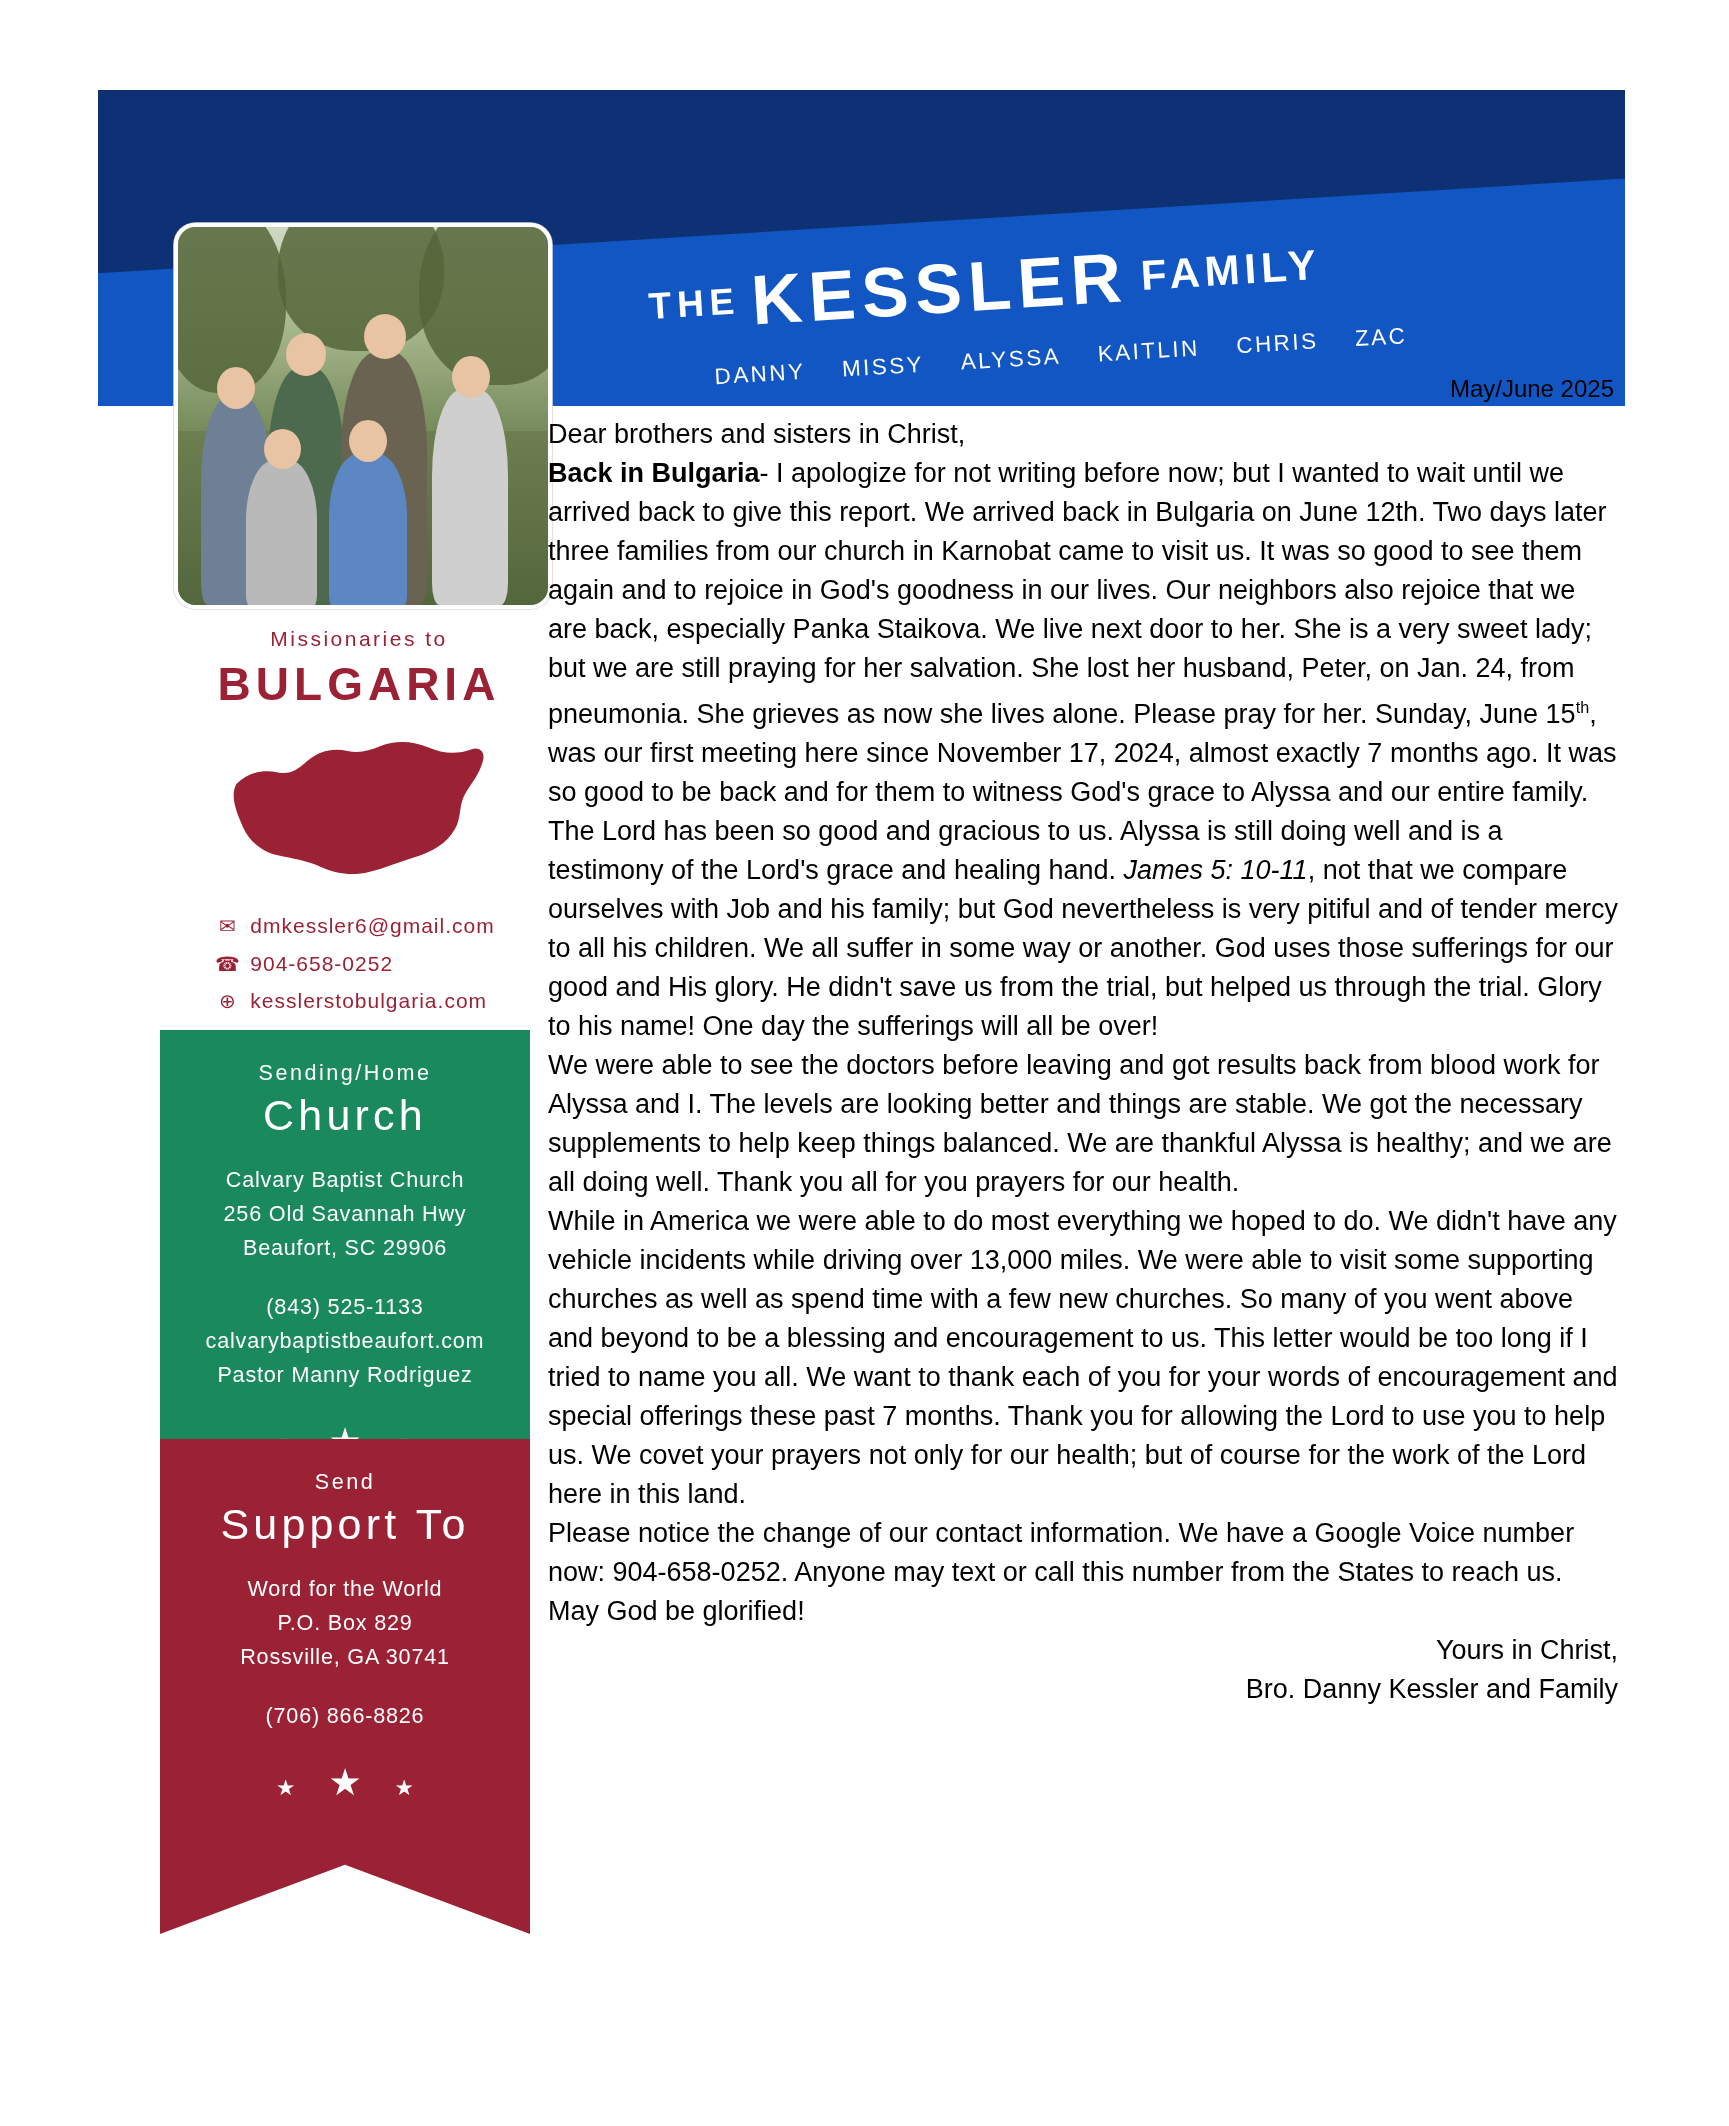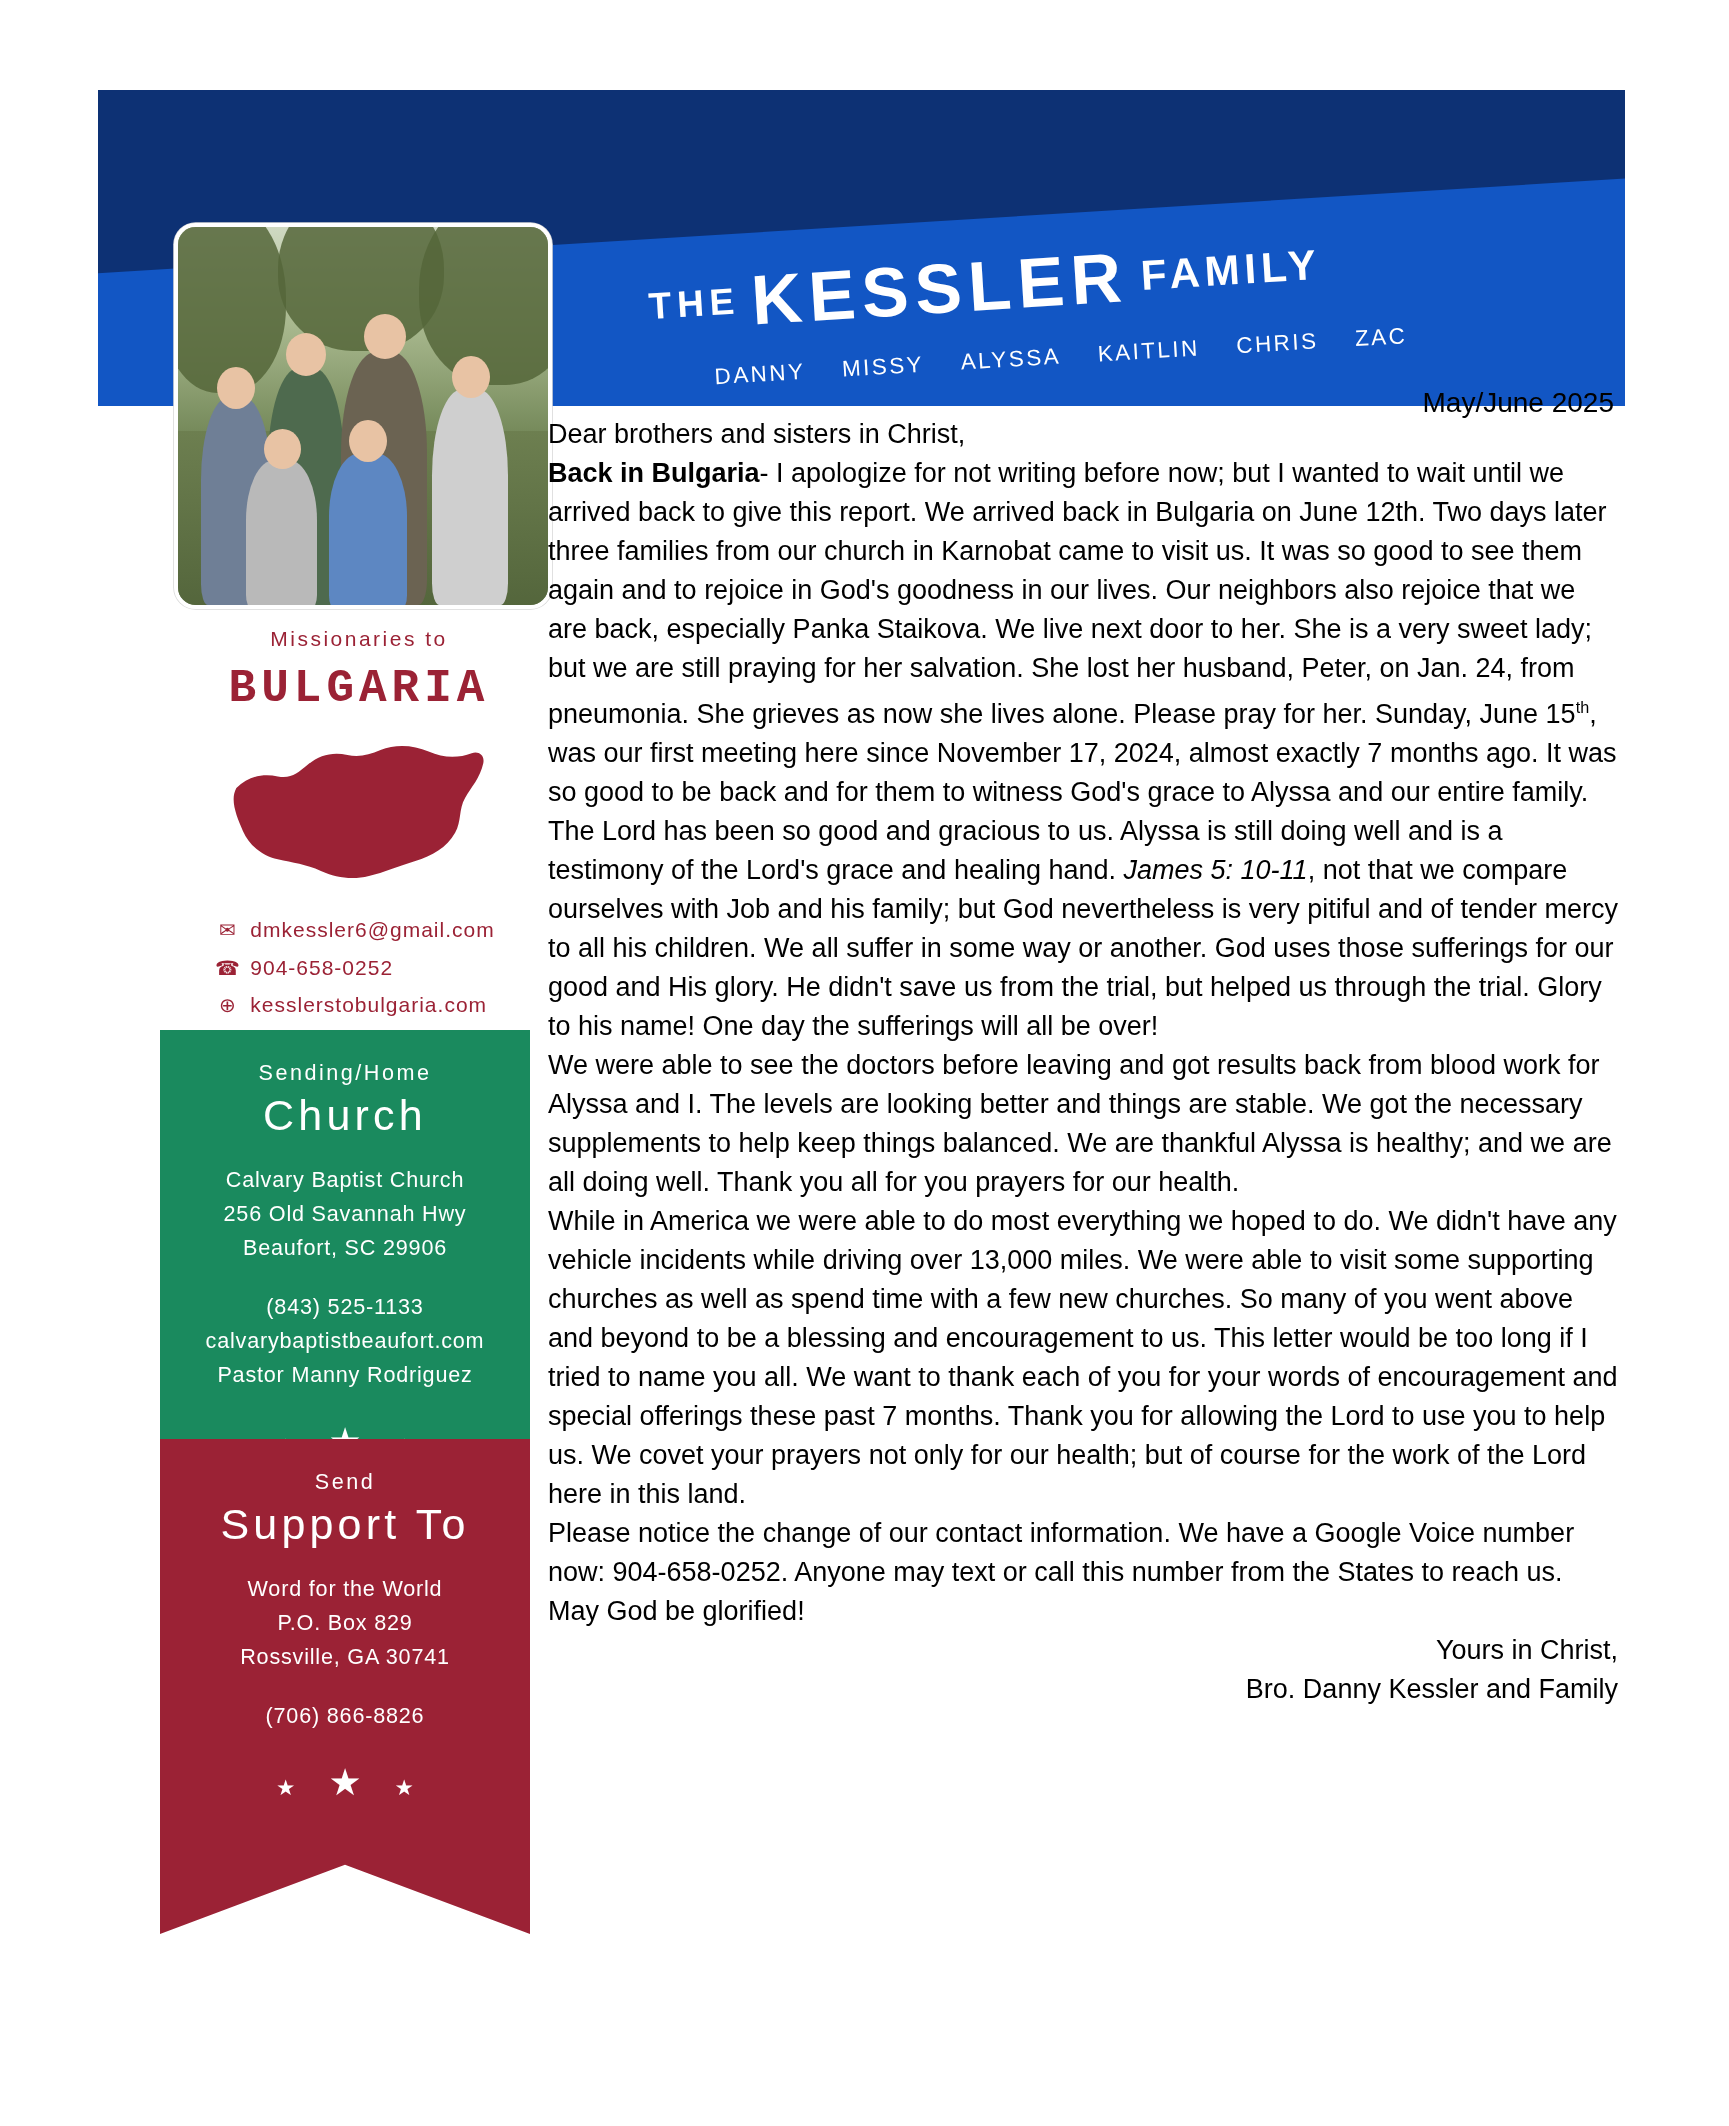--- a/index.html
+++ b/index.html
@@ -79,24 +79,23 @@
     font-size: 22.4px;
     letter-spacing: 2.5px;
     white-space: nowrap;
   }
   .names-row span { margin-right: 28px; display: inline-block; }
 
   .issue-date {
     position: absolute;
     right: 116px;
     top: 375px;
-    font-size: 28px;
+    font-size: 24px;
     color: #000000;
     font-family: "Liberation Sans", sans-serif;
-    margin-top: 12px;
   }
 
   
   .left-col {
     position: absolute;
     left: 174px;
     top: 223px;
     width: 370px;
   }
   .photo-card {
@@ -130,22 +129,21 @@
     font-size: 21px;
     letter-spacing: 2.5px;
     margin-top: 18.3px;
   }
   .bulgaria {
     text-align: center;
     color: #9b2235;
     font-size: 46px;
     font-weight: bold;
     letter-spacing: 5px;
-    margin-top: 12px;
-    font-family: Liberation Mono, monospace;
+    margin-top: 6px;
   }
   .map-holder {
     text-align: center;
     margin-top: 25px;
     height: 150px;
   }
   .contact-list {
     margin-top: 28px;
     padding-left: 40px;
   }

